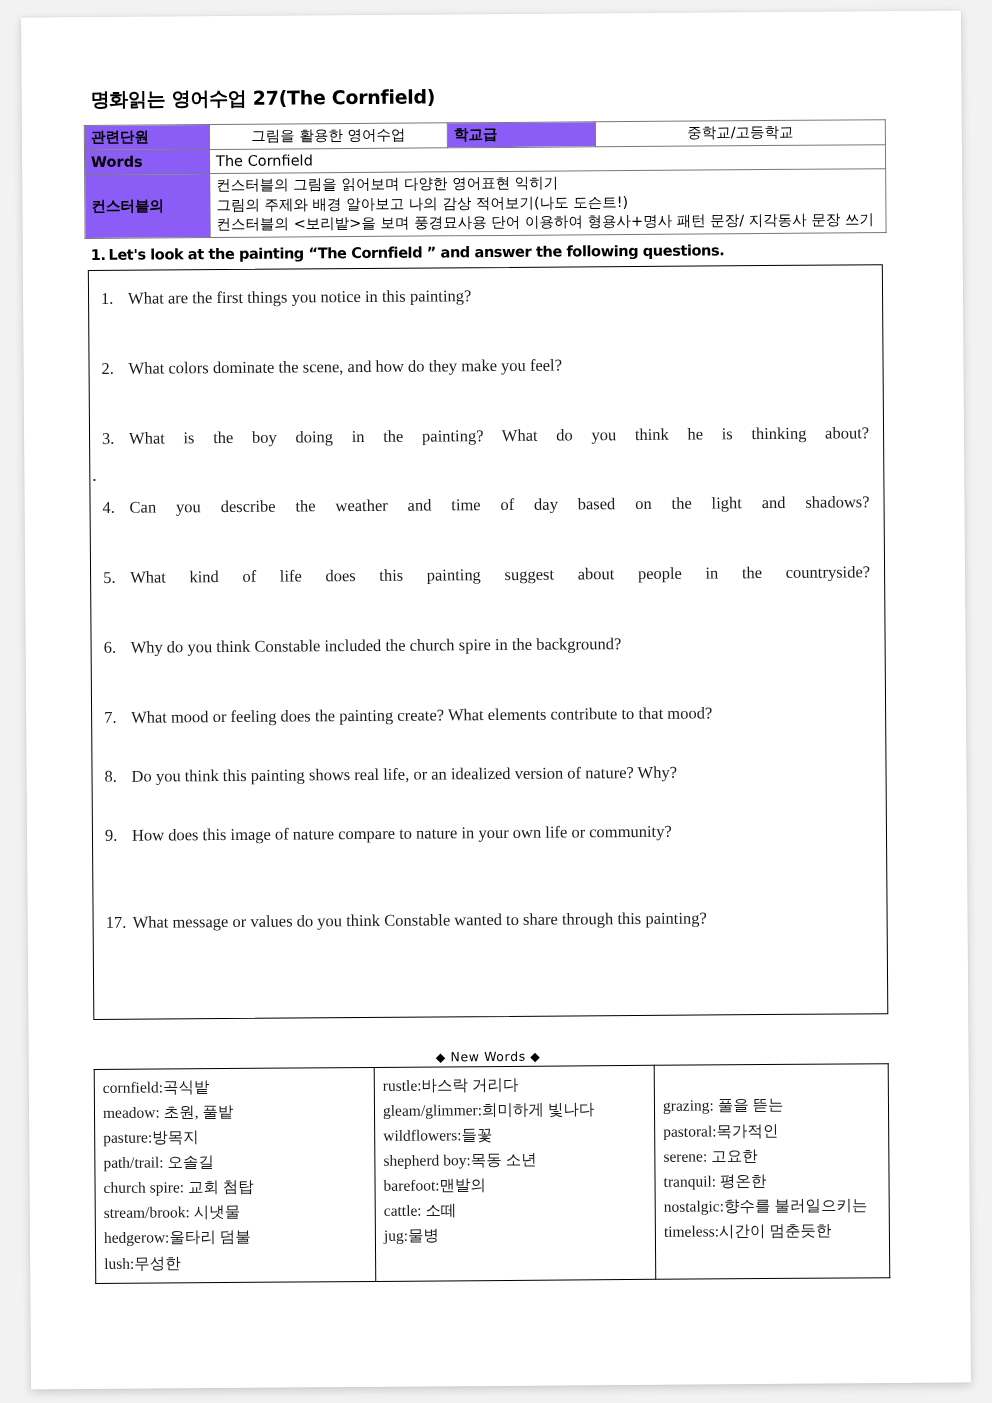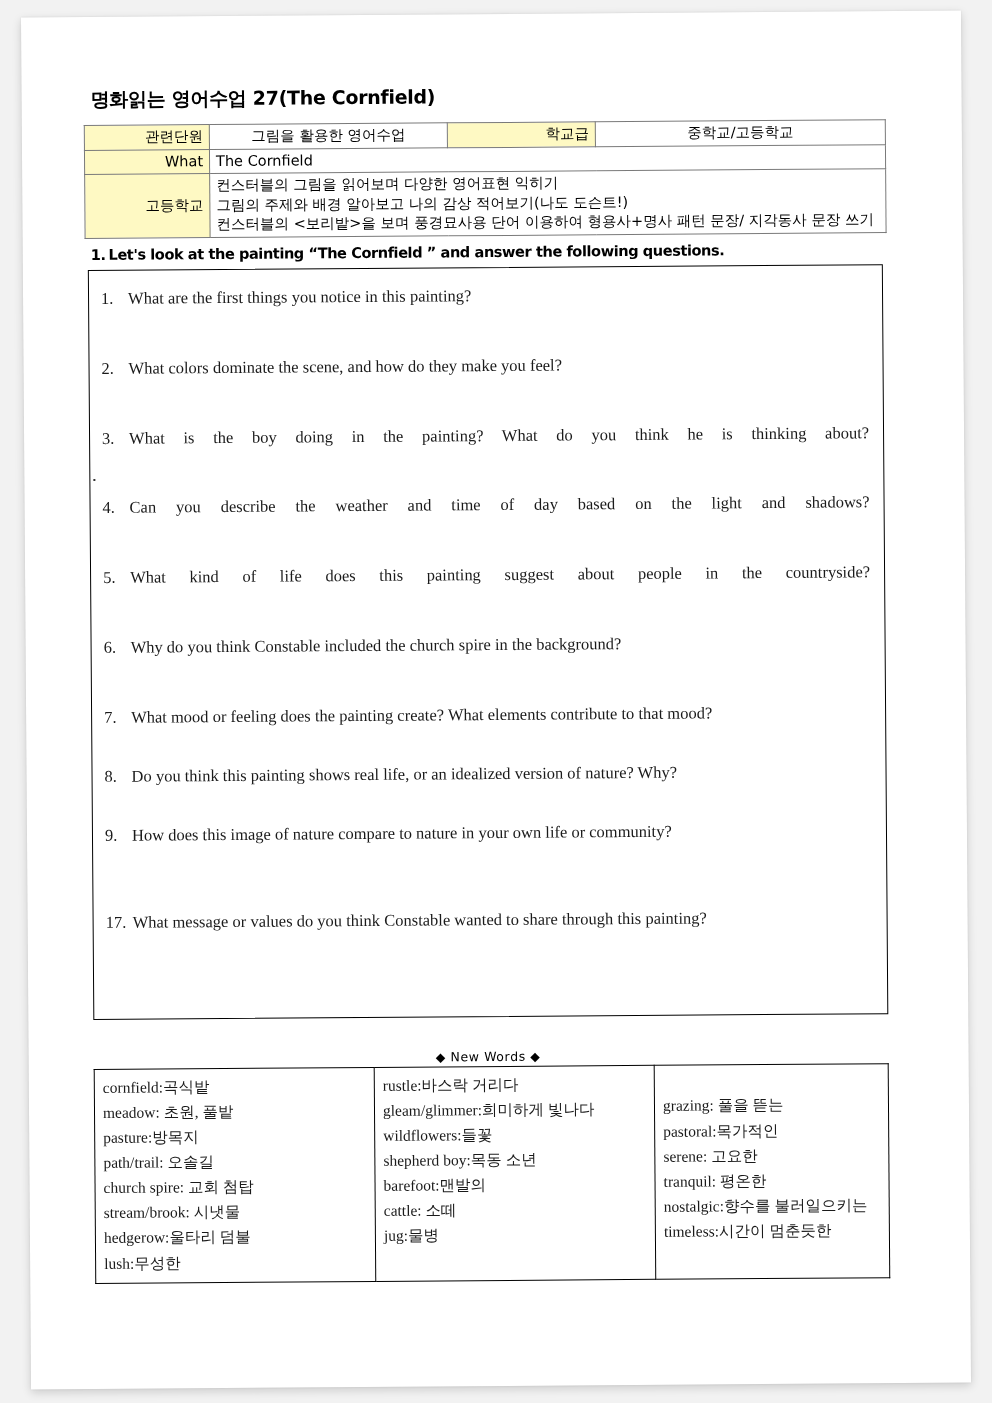--- a/index.html
+++ b/index.html
@@ -69,23 +69,23 @@
   table.info td {
     border: 1px solid #7a7a7a;
     padding: 2px 6px;
     vertical-align: middle;
     font-family: "DejaVu Sans", sans-serif;
     font-size: 14.5px;
     color: #000;
     line-height: 1.35;
   }
   td.lbl {
-    background: #fef9c3;
-    text-align: right;
-    font-weight: normal;
+    background: #8b5cf6;
+    text-align: left;
+    font-weight: bold;
     font-size: 15px;
     white-space: nowrap;
   }
   td.val {
     background: #ffffff;
     text-align: center;
     font-weight: normal;
     font-size: 15.5px;
   }
   td.val-left {
@@ -204,25 +204,25 @@
 
         <table class="info">
           <tbody>
               <tr>
             <td class="lbl" style="width:112px">관련단원</td>
             <td class="val" style="width:225px">그림을 활용한 영어수업</td>
             <td class="lbl" style="width:135px">학교급</td>
             <td class="val">중학교/고등학교</td>
           </tr>
           <tr>
-            <td class="lbl">What</td>
+            <td class="lbl">Words</td>
             <td class="val-left" colspan="3">The Cornfield</td>
           </tr>
           <tr>
-            <td class="lbl">고등학교</td>
+            <td class="lbl">컨스터블의</td>
             <td class="topic" colspan="3">
               <span class="tl">컨스터블의 그림을 읽어보며 다양한 영어표현 익히기</span>
               <span class="tl">그림의 주제와 배경 알아보고 나의 감상 적어보기(나도 도슨트!)</span>
               <span class="tl">컨스터블의 &lt;보리밭&gt;을 보며 풍경묘사용 단어 이용하여 형용사+명사 패턴 문장/ 지각동사 문장 쓰기</span>
             </td>
           </tr>
         </tbody>
           </table>
 
         <div class="prompt">

